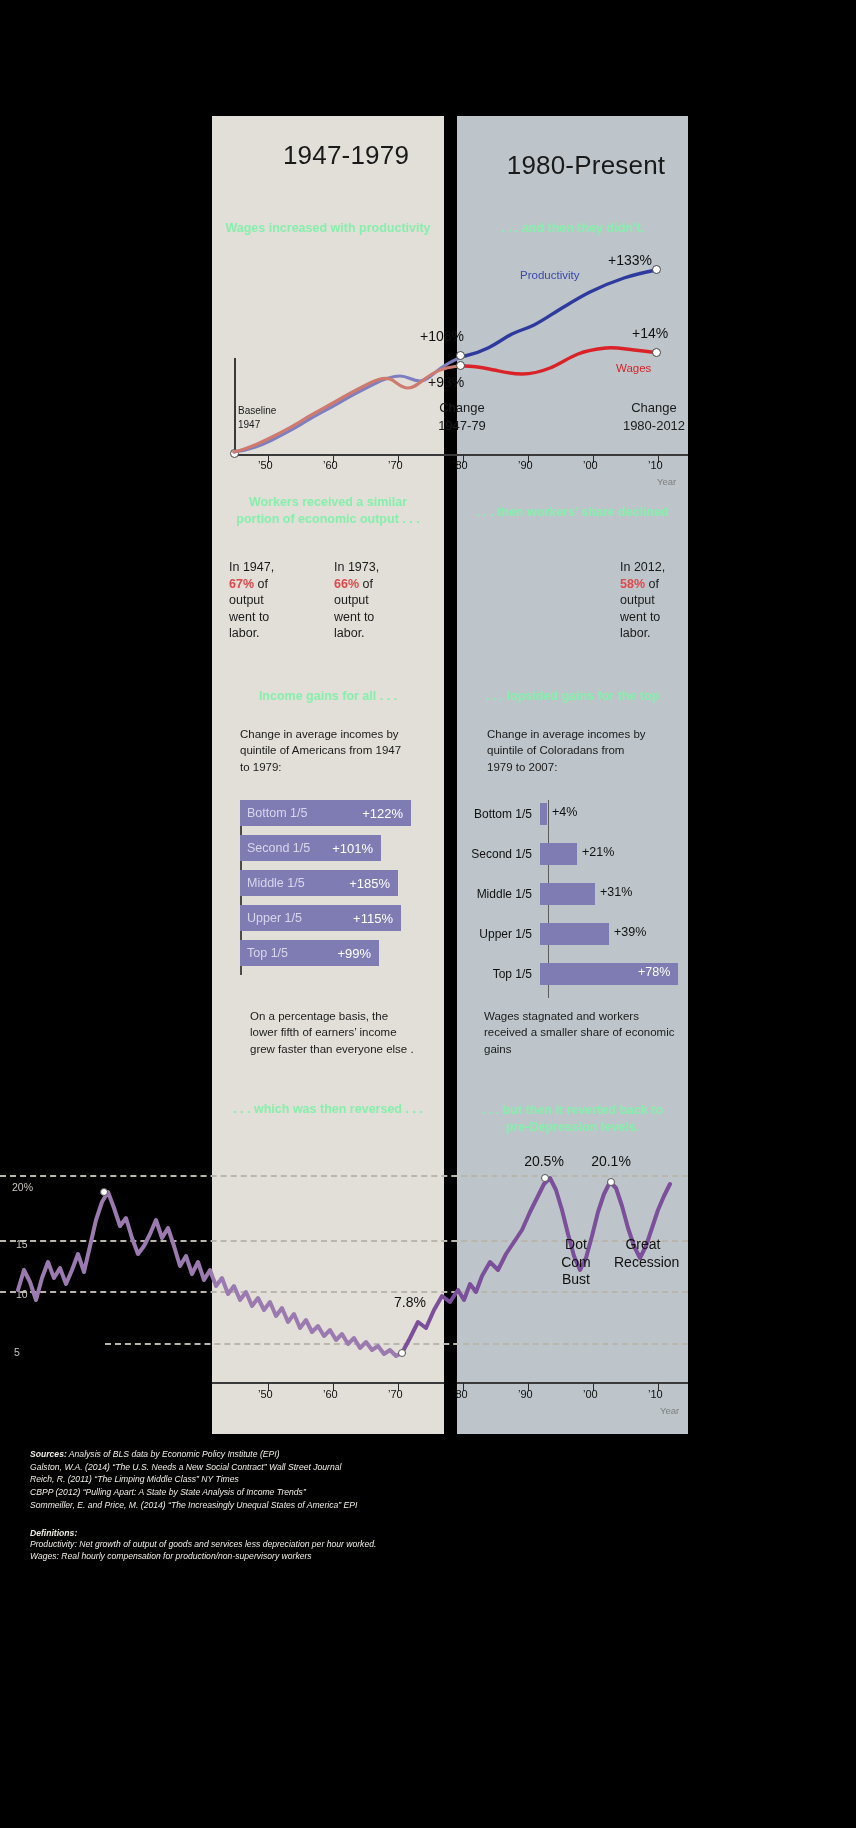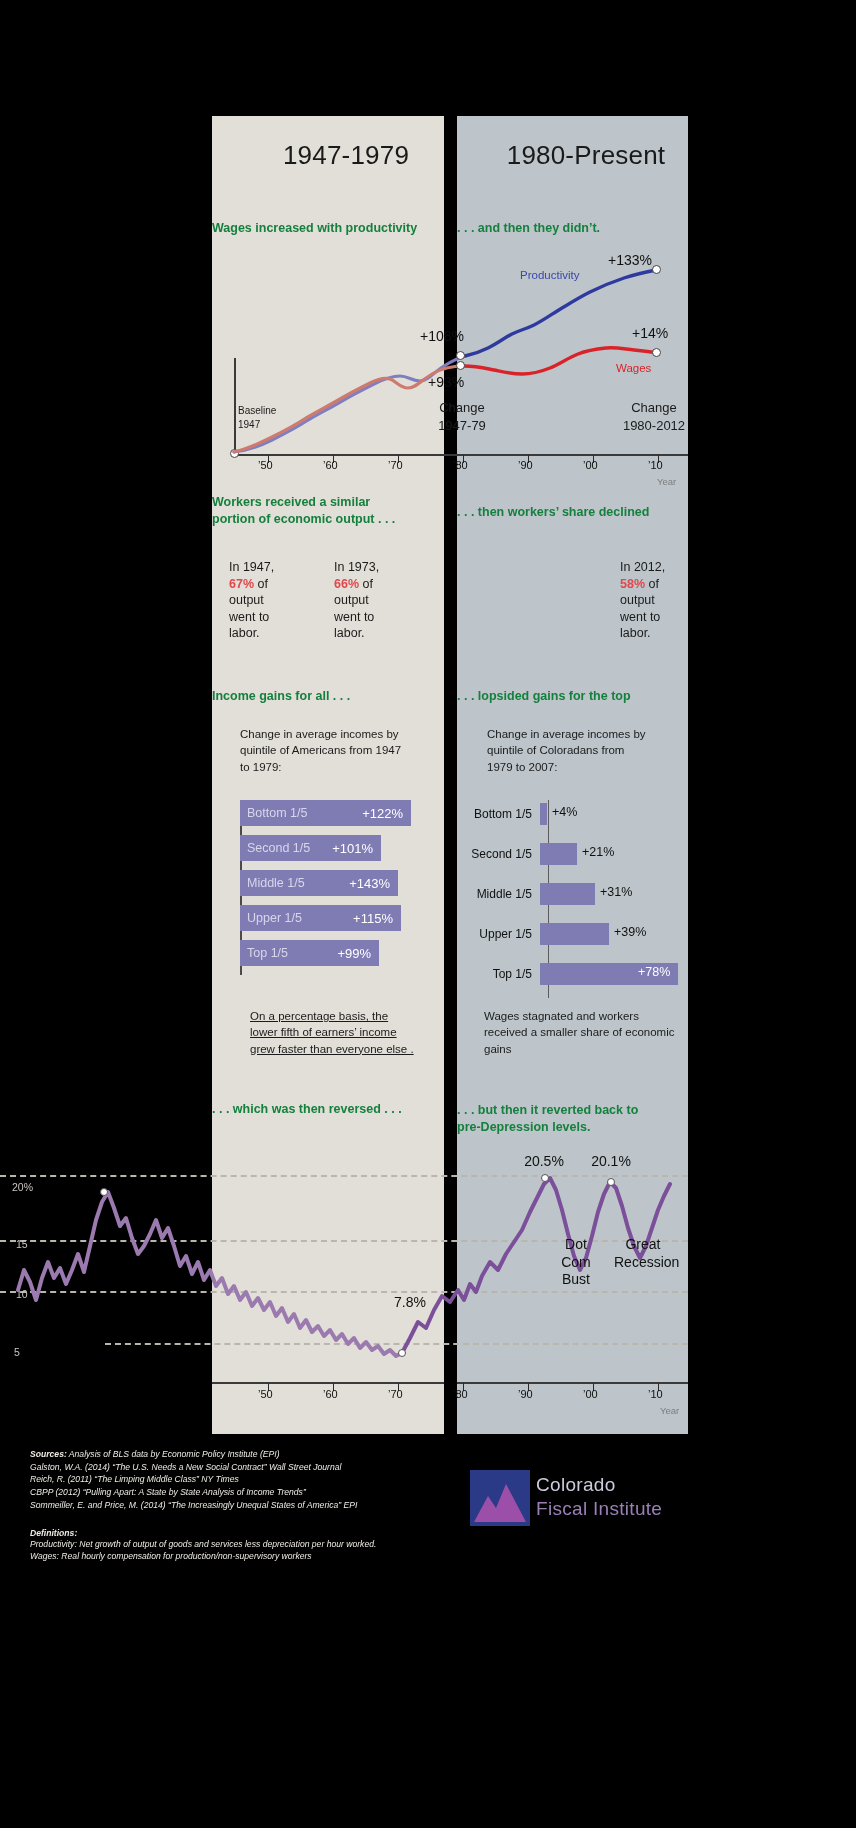--- a/index.html
+++ b/index.html
@@ -24,22 +24,22 @@
     background: #bdc5ca;
   }
 
   
   .era-title {
     position: absolute; text-align: center; width: 100%;
     font-size: 26px; color: #1a1a1a; font-weight: 400;
     letter-spacing: .2px;
   }
   .sect-head {
-    position: absolute; width: 100%; 
-    font-size: 12.5px; font-weight: bold; color: #15803d;
+    position: absolute; width: 100%; text-align: center;
+    font-size: 12.5px; font-weight: bold; color: #86efac;
   }
   .body-txt {
     position: absolute; font-size: 11.5px; color: #1b1b1b;
     line-height: 1.42;
   }
 
   
   .prodchart { position: absolute; left: 212px; top: 300px; width: 476px; height: 195px; }
   .axis-line { position: absolute; background: #3a3a3a; }
   .tick { position: absolute; width: 1px; height: 8px; background: #2b2b2b; }
@@ -94,21 +94,21 @@
 </style>
 </head>
 <body>
 
 <div class="stage">
 
   <div class="panel-left"></div>
   <div class="panel-right"></div>
 
   <div class="era-title" style="left:212px; top:140px; width:268px;">1947-1979</div>
-  <div class="era-title" style="left:457px; top:140px; width:258px;">1980-Present</div>
+  <div class="era-title" style="left:457px; top:150px; width:258px;">1980-Present</div>
 
   <div class="sect-head" style="left:212px; top:221px; width:232px;">Wages increased with productivity</div>
   <div class="sect-head" style="left:457px; top:221px; width:231px;">. . . and then they didn’t.</div>
 
 
   <div class="prodchart">
 
     <div class="axis-line" style="left:22px; top:58px; width:1.5px; height:96px;"></div>
 
     <div class="axis-line" style="left:22px; top:154px; width:454px; height:1.5px;"></div>
@@ -226,21 +226,21 @@
     <div class="lbar-row">
       <div class="lbar" style="width:141px;">
         <span class="lbar-name">Second 1/5</span>
         <span class="lbar-val">+101%</span>
       </div>
     </div>
 
     <div class="lbar-row">
       <div class="lbar" style="width:158px;">
         <span class="lbar-name">Middle 1/5</span>
-        <span class="lbar-val">+143%</span>
+        <span class="lbar-val">+185%</span>
       </div>
     </div>
 
     <div class="lbar-row">
       <div class="lbar" style="width:161px;">
         <span class="lbar-name">Upper 1/5</span>
         <span class="lbar-val">+115%</span>
       </div>
     </div>
 
@@ -289,21 +289,21 @@
 
     <div class="rbar-row">
       <div class="rbar-name">Top 1/5</div>
       <div class="rbar-wrap">
         <div class="rbar" style="width:138px;"></div>
         <span class="rbar-val inside" style="left:98px;">+78%</span>
       </div>
     </div>
   </div>
 
-  <div class="body-txt" style="left:250px; top:1008px; width:190px; white-space:pre-line;text-decoration:underline;">On a percentage basis, the
+  <div class="body-txt" style="left:250px; top:1008px; width:190px; white-space:pre-line;">On a percentage basis, the
 lower fifth of earners’ income
 grew faster than everyone else .</div>
   <div class="body-txt" style="left:484px; top:1008px; width:205px; white-space:pre-line;">Wages stagnated and workers
 received a smaller share of economic
 gains</div>
 
   <div class="sect-head" style="left:212px; top:1102px; width:232px;">. . . which was then reversed . . .</div>
   <div class="sect-head" style="left:457px; top:1102px; width:231px; white-space:pre-line; line-height:1.35;">. . . but then it reverted back to
 pre-Depression levels.</div>
 
@@ -382,22 +382,14 @@
     <div class="foot-l">Reich, R. (2011) “The Limping Middle Class” NY Times</div>
     <div class="foot-l">CBPP (2012)  “Pulling Apart: A State by State Analysis of Income Trends”</div>
     <div class="foot-l">Sommeiller, E. and Price, M. (2014) “The Increasingly Unequal States of America” EPI</div>
 
     <div style="height:16px;"></div>
     <div class="foot-h">Definitions:</div>
     <div class="foot-l"> Productivity: Net growth of output of goods and services less depreciation per hour worked.</div>
     <div class="foot-l">Wages: Real hourly compensation for production/non-supervisory workers</div>
   </div>
 
-  <div class="logo">
-    <svg width="60" height="56" style="position:absolute;left:0;top:2px;">
-      <rect x="0" y="0" width="60" height="56" fill="#2b3a86"></rect>
-      <path d="M4,52 L18,26 L26,38 L36,14 L56,52 Z" fill="#9b4fa8"></path>
-    </svg>
-    <div class="logo-name">Colorado</div>
-    <div class="logo-name2">Fiscal Institute</div>
-  </div>
 
 </div>
 
 </body></html>

